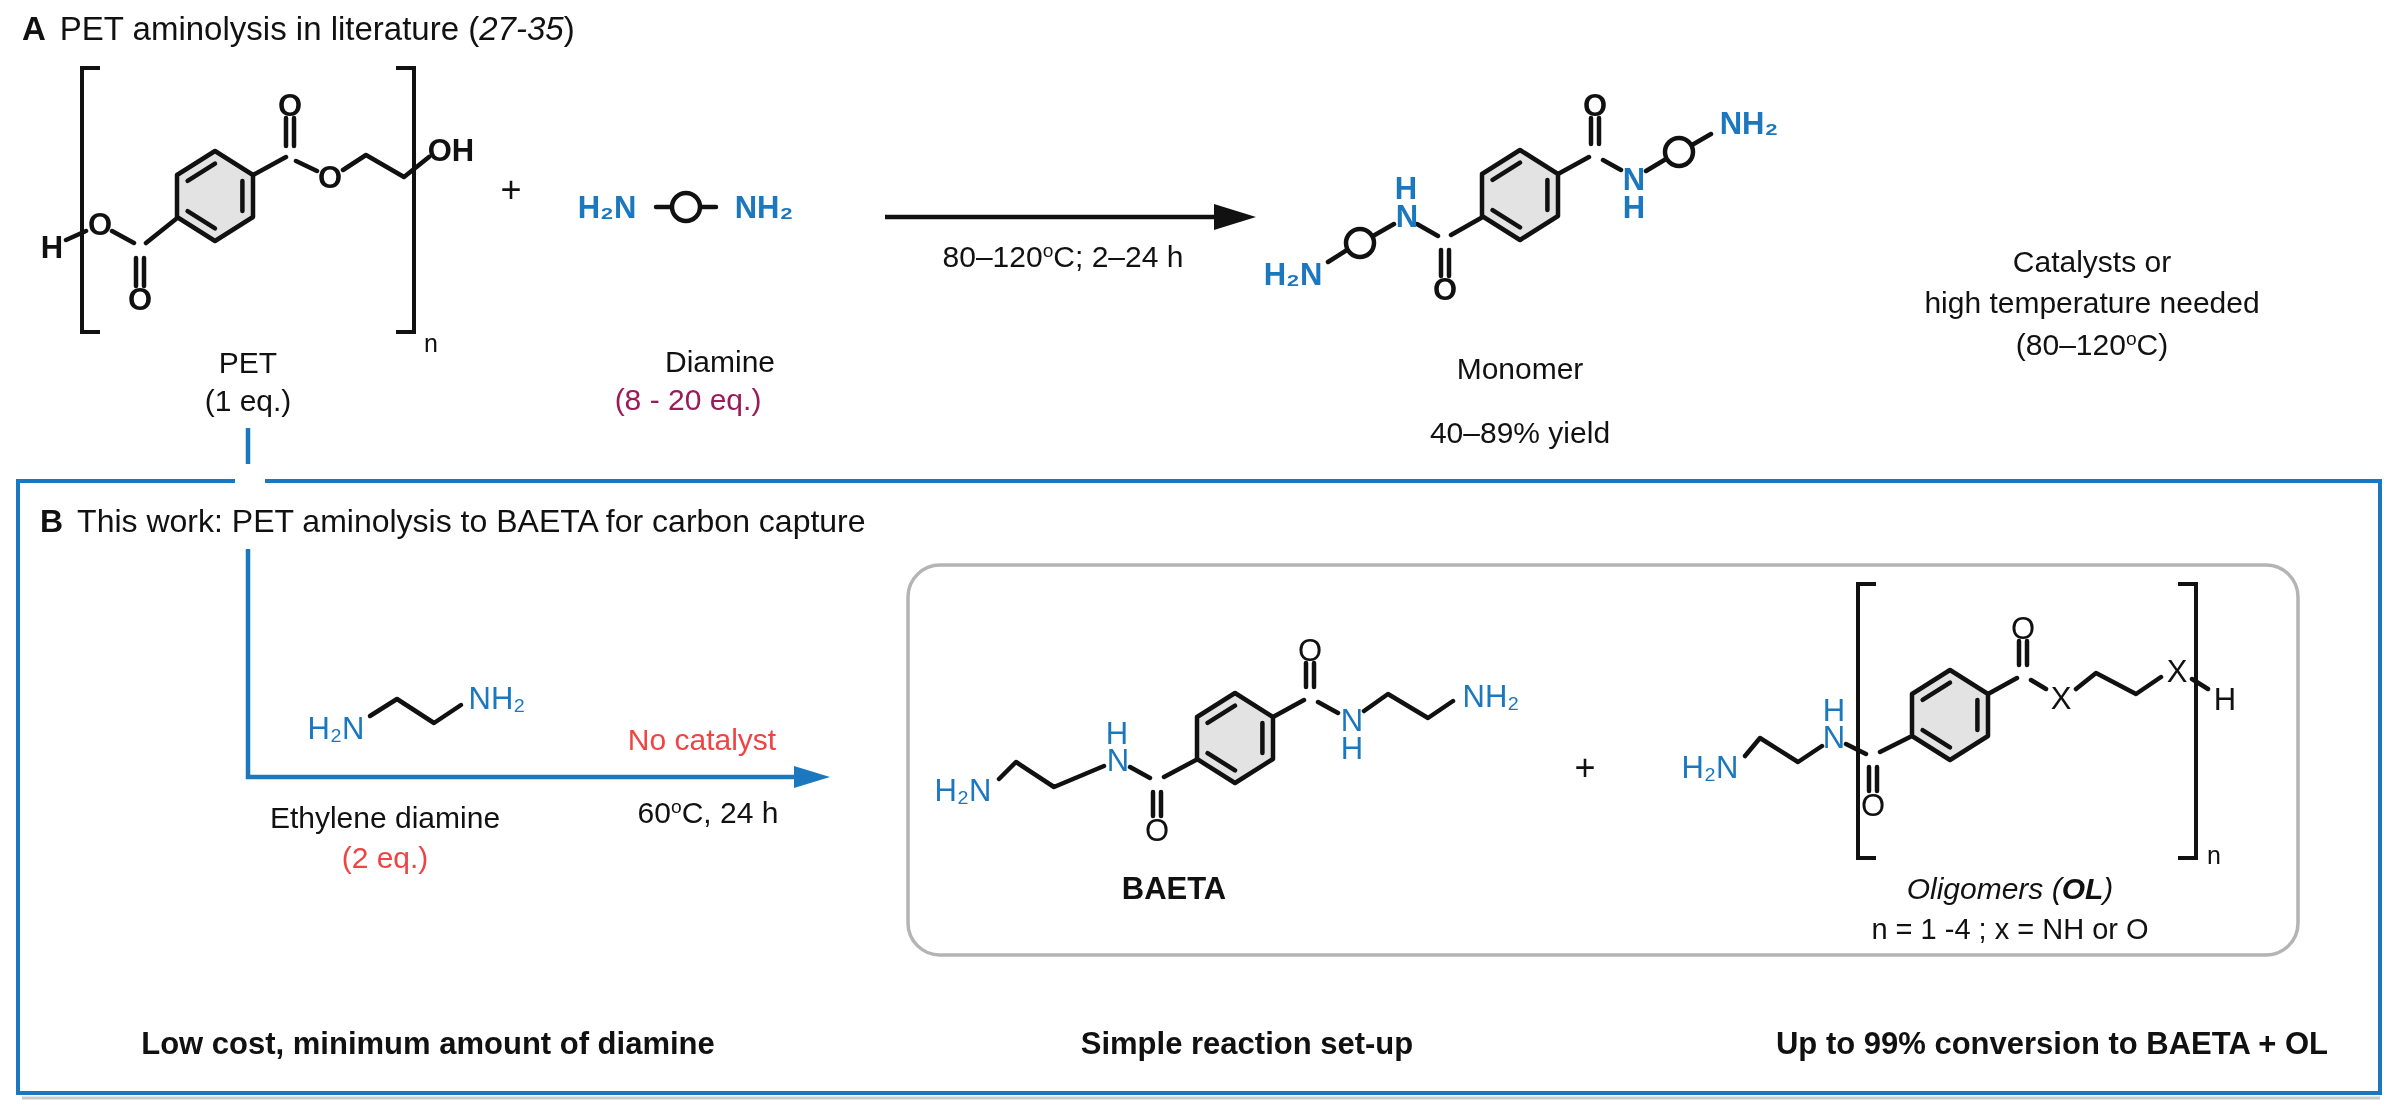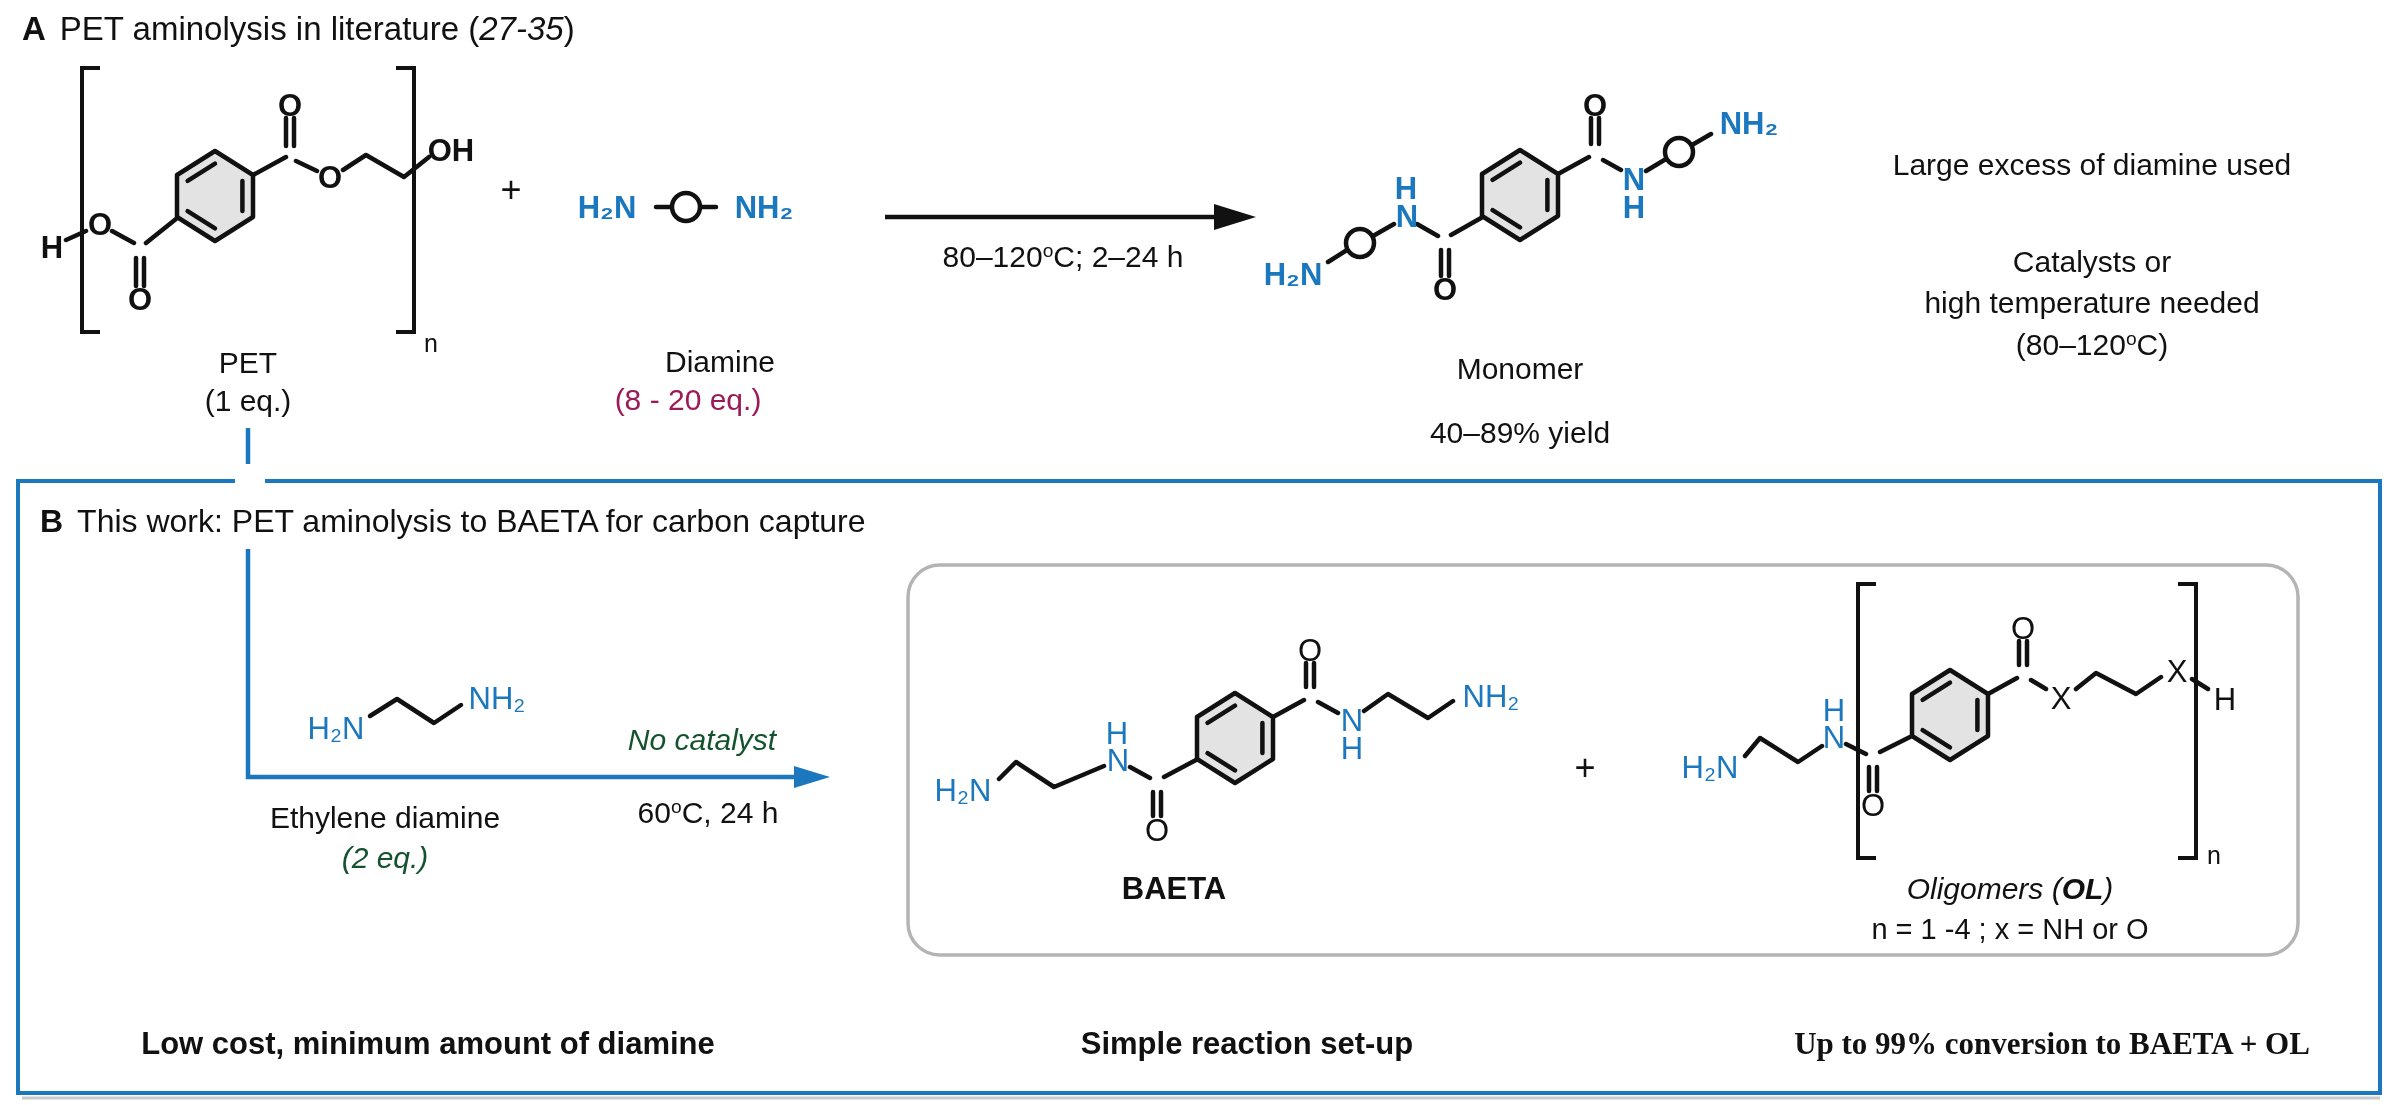--- a/index.html
+++ b/index.html
@@ -15,21 +15,21 @@
   .atomA{font-size:31px;font-weight:bold;fill:#111;text-anchor:middle;}
   .atomAblue{font-size:31px;font-weight:bold;fill:#1b78be;text-anchor:middle;}
   .atomB{font-size:31px;fill:#111;text-anchor:middle;}
   .atomBblue{font-size:31px;fill:#1b78be;text-anchor:middle;}
   .subn{font-size:25px;fill:#111;text-anchor:middle;}
   .lbl{position:absolute;transform:translate(-50%,-50%);white-space:nowrap;font-size:30px;
        text-align:center;color:#111;}
   .title{position:absolute;white-space:nowrap;font-size:33px;color:#111;}
   .tag{font-weight:bold;margin-right:14px;}
   .maroon{color:#9b1b58;}
-  .green{color:#14532d;font-style:italic;}
+  .green{color:#ef4444;}
   .bold{font-weight:bold;}
   .italic{font-style:italic;}
   .deg{font-size:.64em;vertical-align:.5em;}
   .sub2{font-size:.64em;vertical-align:-.2em;}
 </style>
 </head>
 <body>
 
 <div class="canvas">
 
@@ -144,21 +144,20 @@
   <div class="lbl" style="left:720px;top:362px;text-align:center;">Diamine</div>
   <div class="lbl maroon" style="left:688px;top:400px;">(8 - 20 eq.)</div>
 
   <div class="lbl" style="left:1063px;top:257px;">
     <span>80–120</span><span class="deg">o</span><span>C; 2–24 h</span>
   </div>
 
   <div class="lbl" style="left:1520px;top:369px;">Monomer</div>
   <div class="lbl" style="left:1520px;top:433px;">40–89% yield</div>
 
-  <div class="lbl" style="left:2092px;top:165px;">Large excess of diamine used</div>
   <div class="lbl" style="left:2092px;top:262px;">Catalysts or</div>
   <div class="lbl" style="left:2092px;top:303px;">high temperature needed</div>
   <div class="lbl" style="left:2092px;top:345px;">
     <span>(80–120</span><span class="deg">o</span><span>C)</span>
   </div>
 
   <div class="title" style="left:40px;top:503px;font-size:32px;">
     <span class="tag">B</span><span>This work: PET aminolysis to BAETA for carbon capture</span>
   </div>
 
@@ -174,15 +173,15 @@
 
   <div class="lbl" style="left:1585px;top:768px;font-size:36px;">+</div>
 
   <div class="lbl" style="left:2010px;top:889px;font-style:italic;">
     <span>Oligomers (</span><span class="bold">OL</span><span>)</span>
   </div>
   <div class="lbl" style="left:2010px;top:929px;font-size:29px;">n = 1 -4 ; x = NH or O</div>
 
   <div class="lbl bold" style="left:1247px;top:1044px;font-size:31px;">Simple reaction set-up</div>
   <div class="lbl bold" style="left:428px;top:1044px;font-size:31px;">Low cost, minimum amount of diamine</div>
-  <div class="lbl bold" style="left:2052px;top:1044px;font-size:31px;font-family:Liberation Serif, serif;">Up to 99% conversion to BAETA + OL</div>
+  <div class="lbl bold" style="left:2052px;top:1044px;font-size:31px;">Up to 99% conversion to BAETA + OL</div>
 
 </div>
 
 </body></html>

